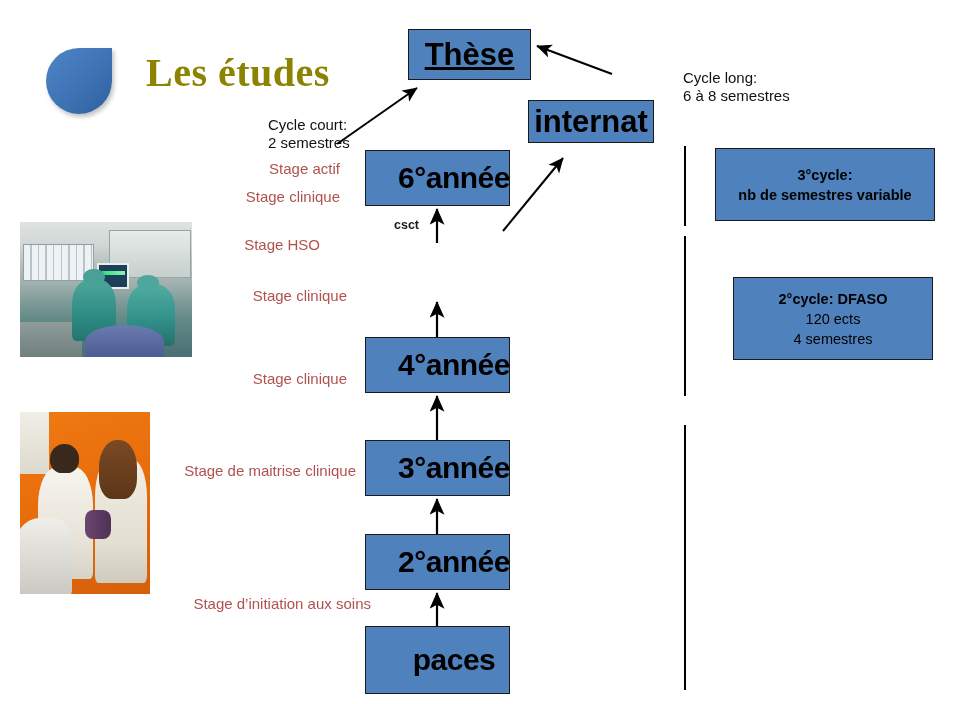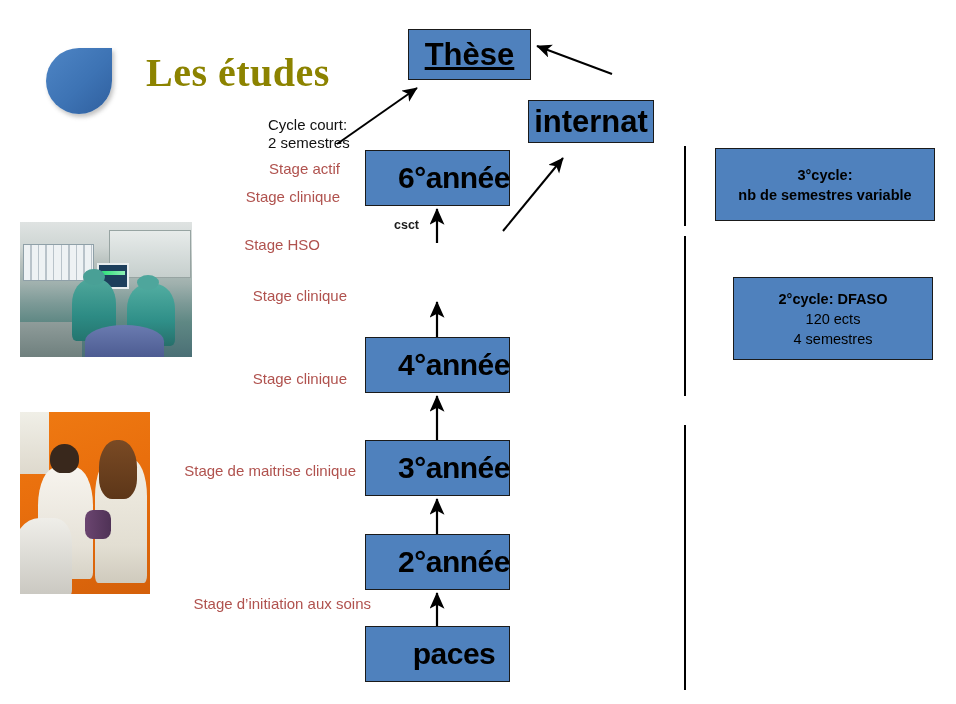--- a/index.html
+++ b/index.html
@@ -229,20 +229,22 @@
   <div class="photo photo-dental" style="left:20px; top:412px; width:130px; height:182px;">
     <div class="wallpanel"></div>
     <div class="student-m"></div>
     <div class="student-f"></div>
     <div class="armsleeve"></div>
     <div class="chair"></div>
   </div>
 
   <div class="note" style="left:268px; top:116px;">Cycle court:
 2 semestres</div>
+  <div class="note" style="left:683px; top:69px;">Cycle long:
+6 à 8 semestres</div>
   <div class="csct-label" style="left:394px; top:218px;">csct</div>
 
   <div class="stage-label ralign" style="left:340px; top:160px;">Stage actif</div>
   <div class="stage-label ralign" style="left:340px; top:188px;">Stage clinique</div>
   <div class="stage-label ralign" style="left:320px; top:236px;">Stage HSO</div>
   <div class="stage-label ralign" style="left:347px; top:287px;">Stage clinique</div>
   <div class="stage-label ralign" style="left:347px; top:370px;">Stage clinique</div>
   <div class="stage-label ralign" style="left:356px; top:462px;">Stage de maitrise clinique</div>
   <div class="stage-label ralign" style="left:371px; top:595px;">Stage d’initiation aux soins</div>
 
@@ -258,21 +260,21 @@
   </div>
   <div class="bluebox year-box" style="left:365px; top:337px; width:145px; height:56px;">
     <span>4°année</span>
   </div>
   <div class="bluebox year-box" style="left:365px; top:440px; width:145px; height:56px;">
     <span>3°année</span>
   </div>
   <div class="bluebox year-box" style="left:365px; top:534px; width:145px; height:56px;">
     <span>2°année</span>
   </div>
-  <div class="bluebox year-box" style="left:365px; top:626px; width:145px; height:56px;align-items:center;">
+  <div class="bluebox year-box" style="left:365px; top:626px; width:145px; height:68px;align-items:center;">
     <span>paces</span>
   </div>
 
   <div class="bracket" style="left:684px; top:146px; height:80px;"></div>
   <div class="bracket" style="left:684px; top:236px; height:160px;"></div>
   <div class="bracket" style="left:684px; top:425px; height:265px;"></div>
 
   <div class="bluebox cycle-box" style="left:715px; top:148px; width:220px; height:73px;">
     <span class="l1">3°cycle:</span>
     <span class="l1">nb de semestres variable</span>

